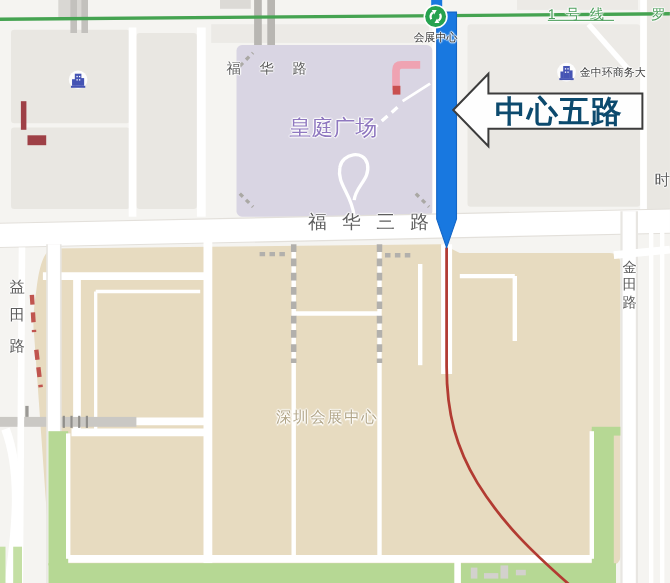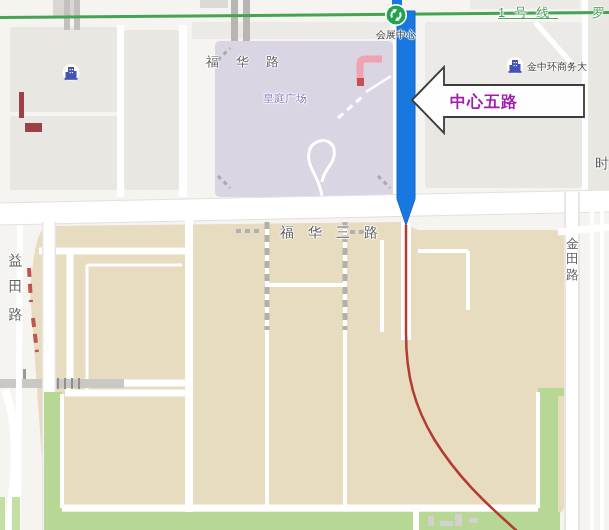--- a/index.html
+++ b/index.html
@@ -11,21 +11,21 @@
   .maplabel{
     position:absolute;z-index:5;white-space:nowrap;line-height:1.15;
     color:#5e5e5e;
     text-shadow:-1px 0 1px #fff,1px 0 1px #fff,0 -1px 1px #fff,0 1px 1px #fff,0 0 2px #fff;
   }
   .v-label{writing-mode:vertical-rl;}
   .poi{color:#3f3f3f;}
   .icon-wrap{position:absolute;z-index:6;}
   #callout-label{
     position:absolute;z-index:7;left:446px;top:87px;width:134px;height:30px;
-    line-height:30px;font-size:16px;font-weight:bold;color:#a21caf;
+    line-height:30px;font-size:28px;font-weight:bold;color:#0c4a6e;
     letter-spacing:1px;padding-left:4px;text-shadow:none;white-space:nowrap;
   }
 </style>
 </head>
 <body>
 
 <div id="map">
 
   <svg class="base" width="609" height="530" viewBox="0 0 609 530">
 
@@ -208,24 +208,25 @@
   <div class="maplabel" style="left:206px;top:19px;font-size:13px;letter-spacing:17px;margin-top:36px;">福华路</div>
 
   <div class="maplabel" style="left:498px;top:6px;font-size:13px;letter-spacing:9px;color:#4fa05e;text-decoration:underline;">1号线</div>
   <div class="maplabel" style="left:592px;top:6px;font-size:13px;color:#4fa05e;">罗</div>
 
   <div class="maplabel" style="left:376px;top:29px;font-size:10px;color:#383838;">会展中心</div>
 
 
   <div class="maplabel poi" style="left:527px;top:61px;font-size:10px;">金中环商务大</div>
 
-  <div class="maplabel" style="left:263px;top:92px;font-size:11px;color:#8f78bf;">皇庭广场</div>
-
-  <div class="maplabel" style="left:280px;top:192px;font-size:14px;letter-spacing:14px;margin-top:32px;">福华三路</div>
-
+  <div class="maplabel" style="left:263px;top:106px;font-size:20px;color:#8f78bf;">皇庭广场</div>
+
+  <div class="maplabel" style="left:280px;top:192px;font-size:17px;letter-spacing:14px;">福华三路</div>
+
+  <div class="maplabel" style="left:251px;top:371px;font-size:14px;letter-spacing:1.5px;color:#b3a78a;">深圳会展中心</div>
 
   <div class="maplabel v-label" style="left:8px;top:242px;font-size:14px;letter-spacing:27px;">益田路</div>
 
   <div class="maplabel v-label" style="left:564px;top:226px;font-size:13px;letter-spacing:16px;">金田路</div>
 
   <div class="maplabel" style="left:595px;top:155px;font-size:14px;">时</div>
 
   <div id="callout-label">中心五路</div>
 
 </div>

